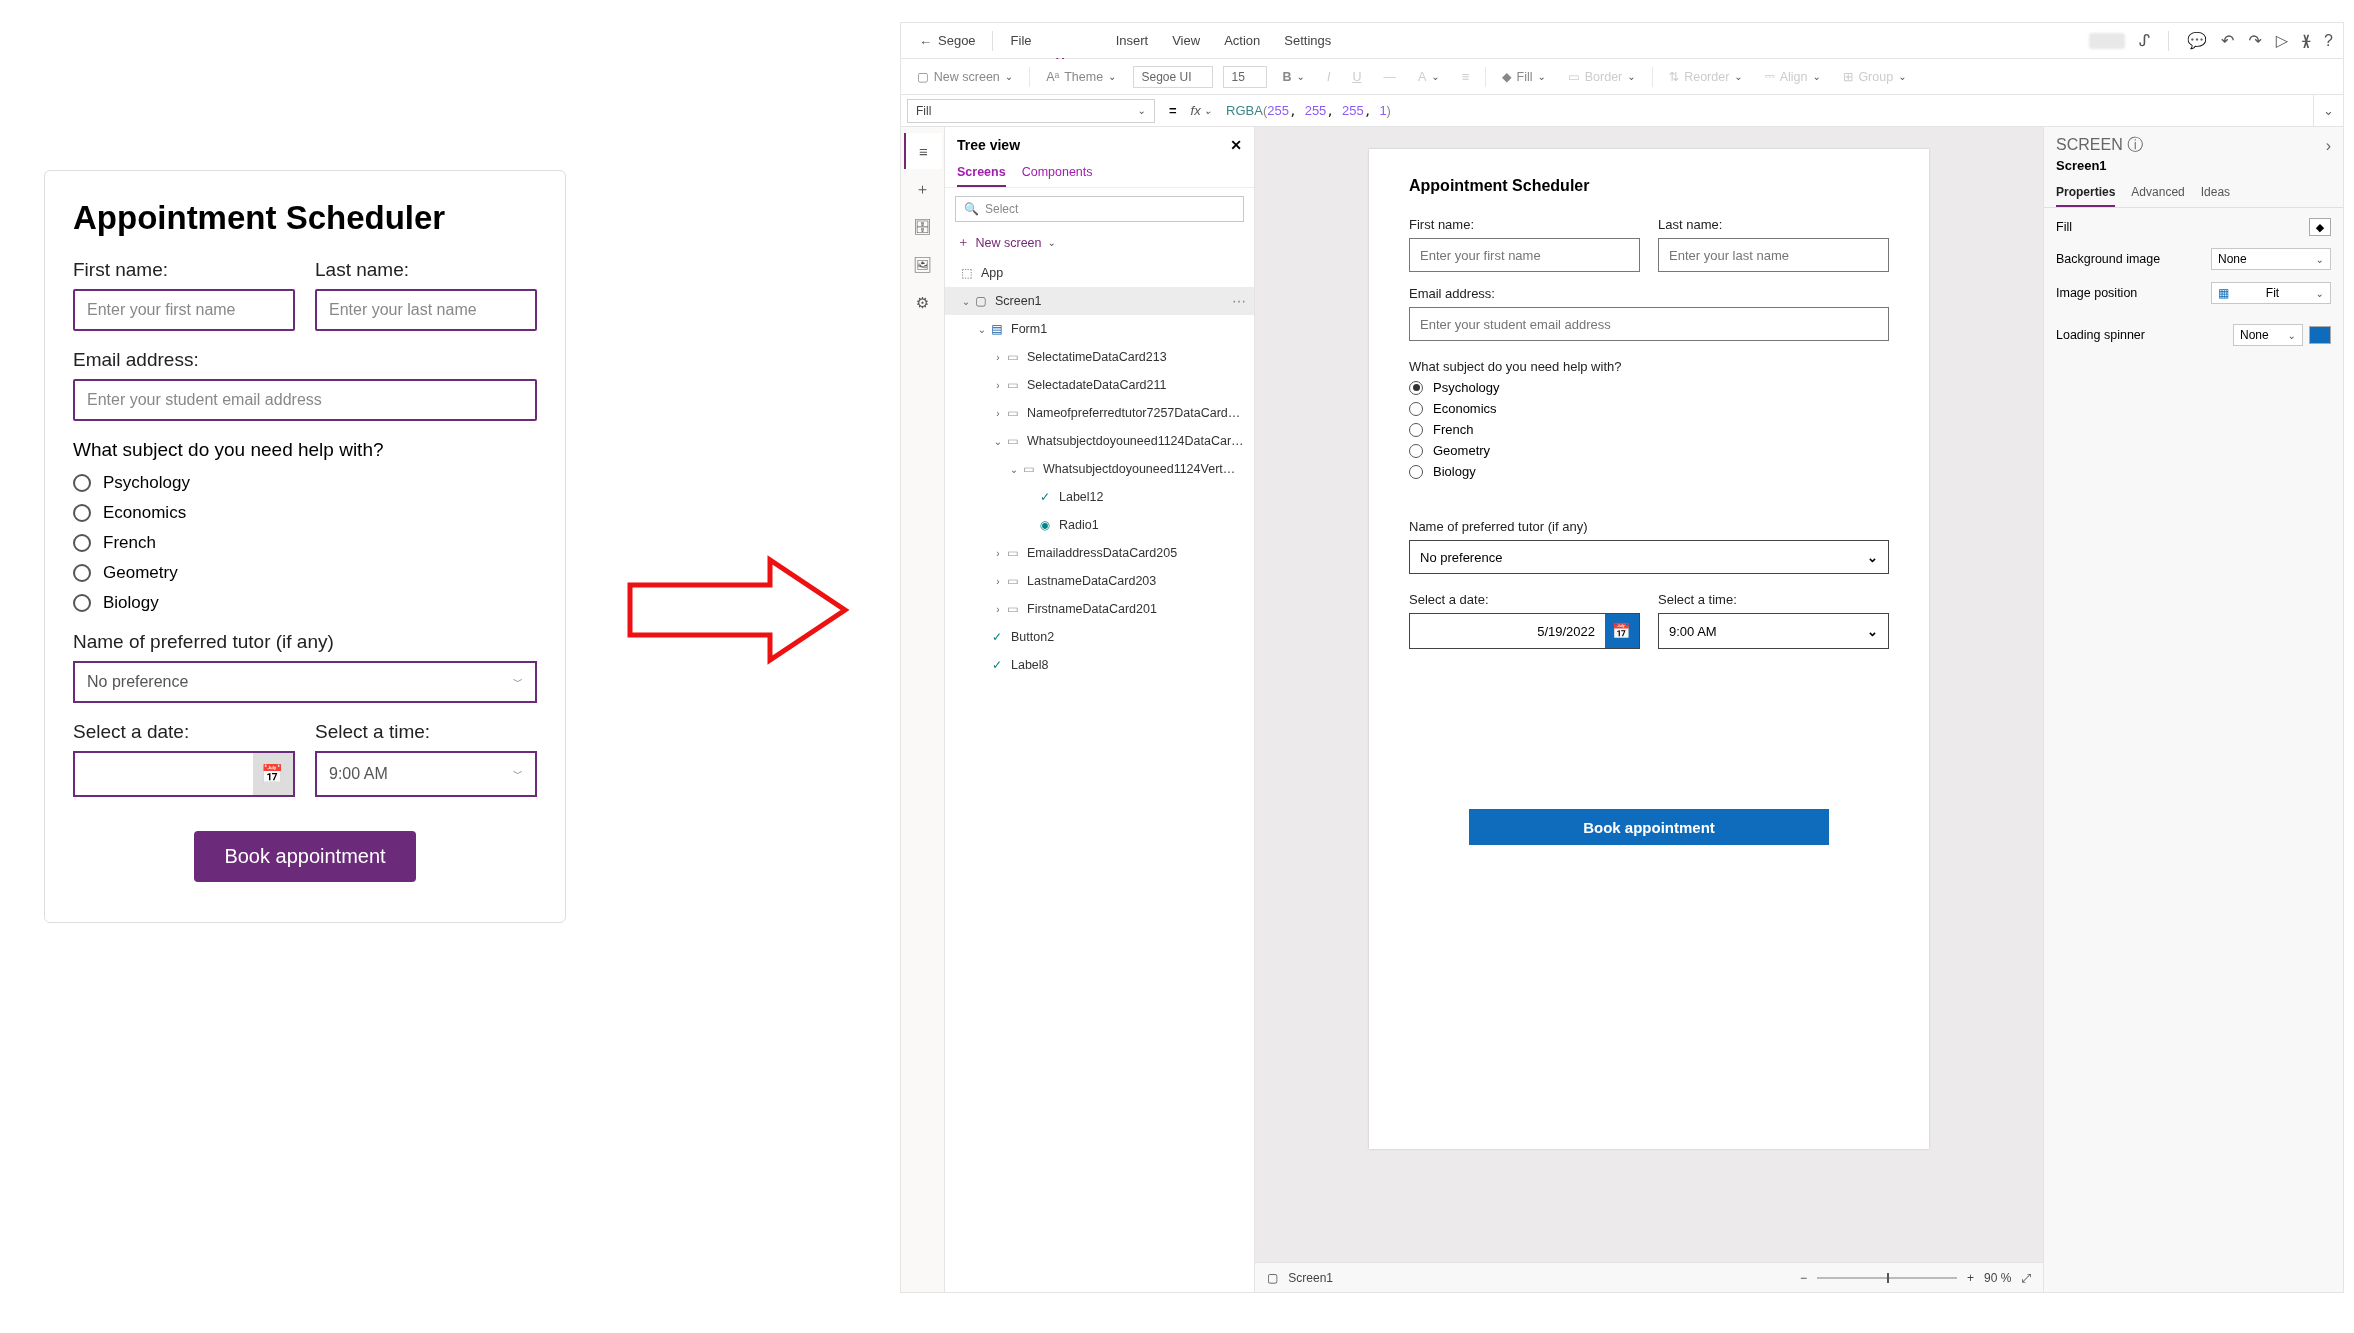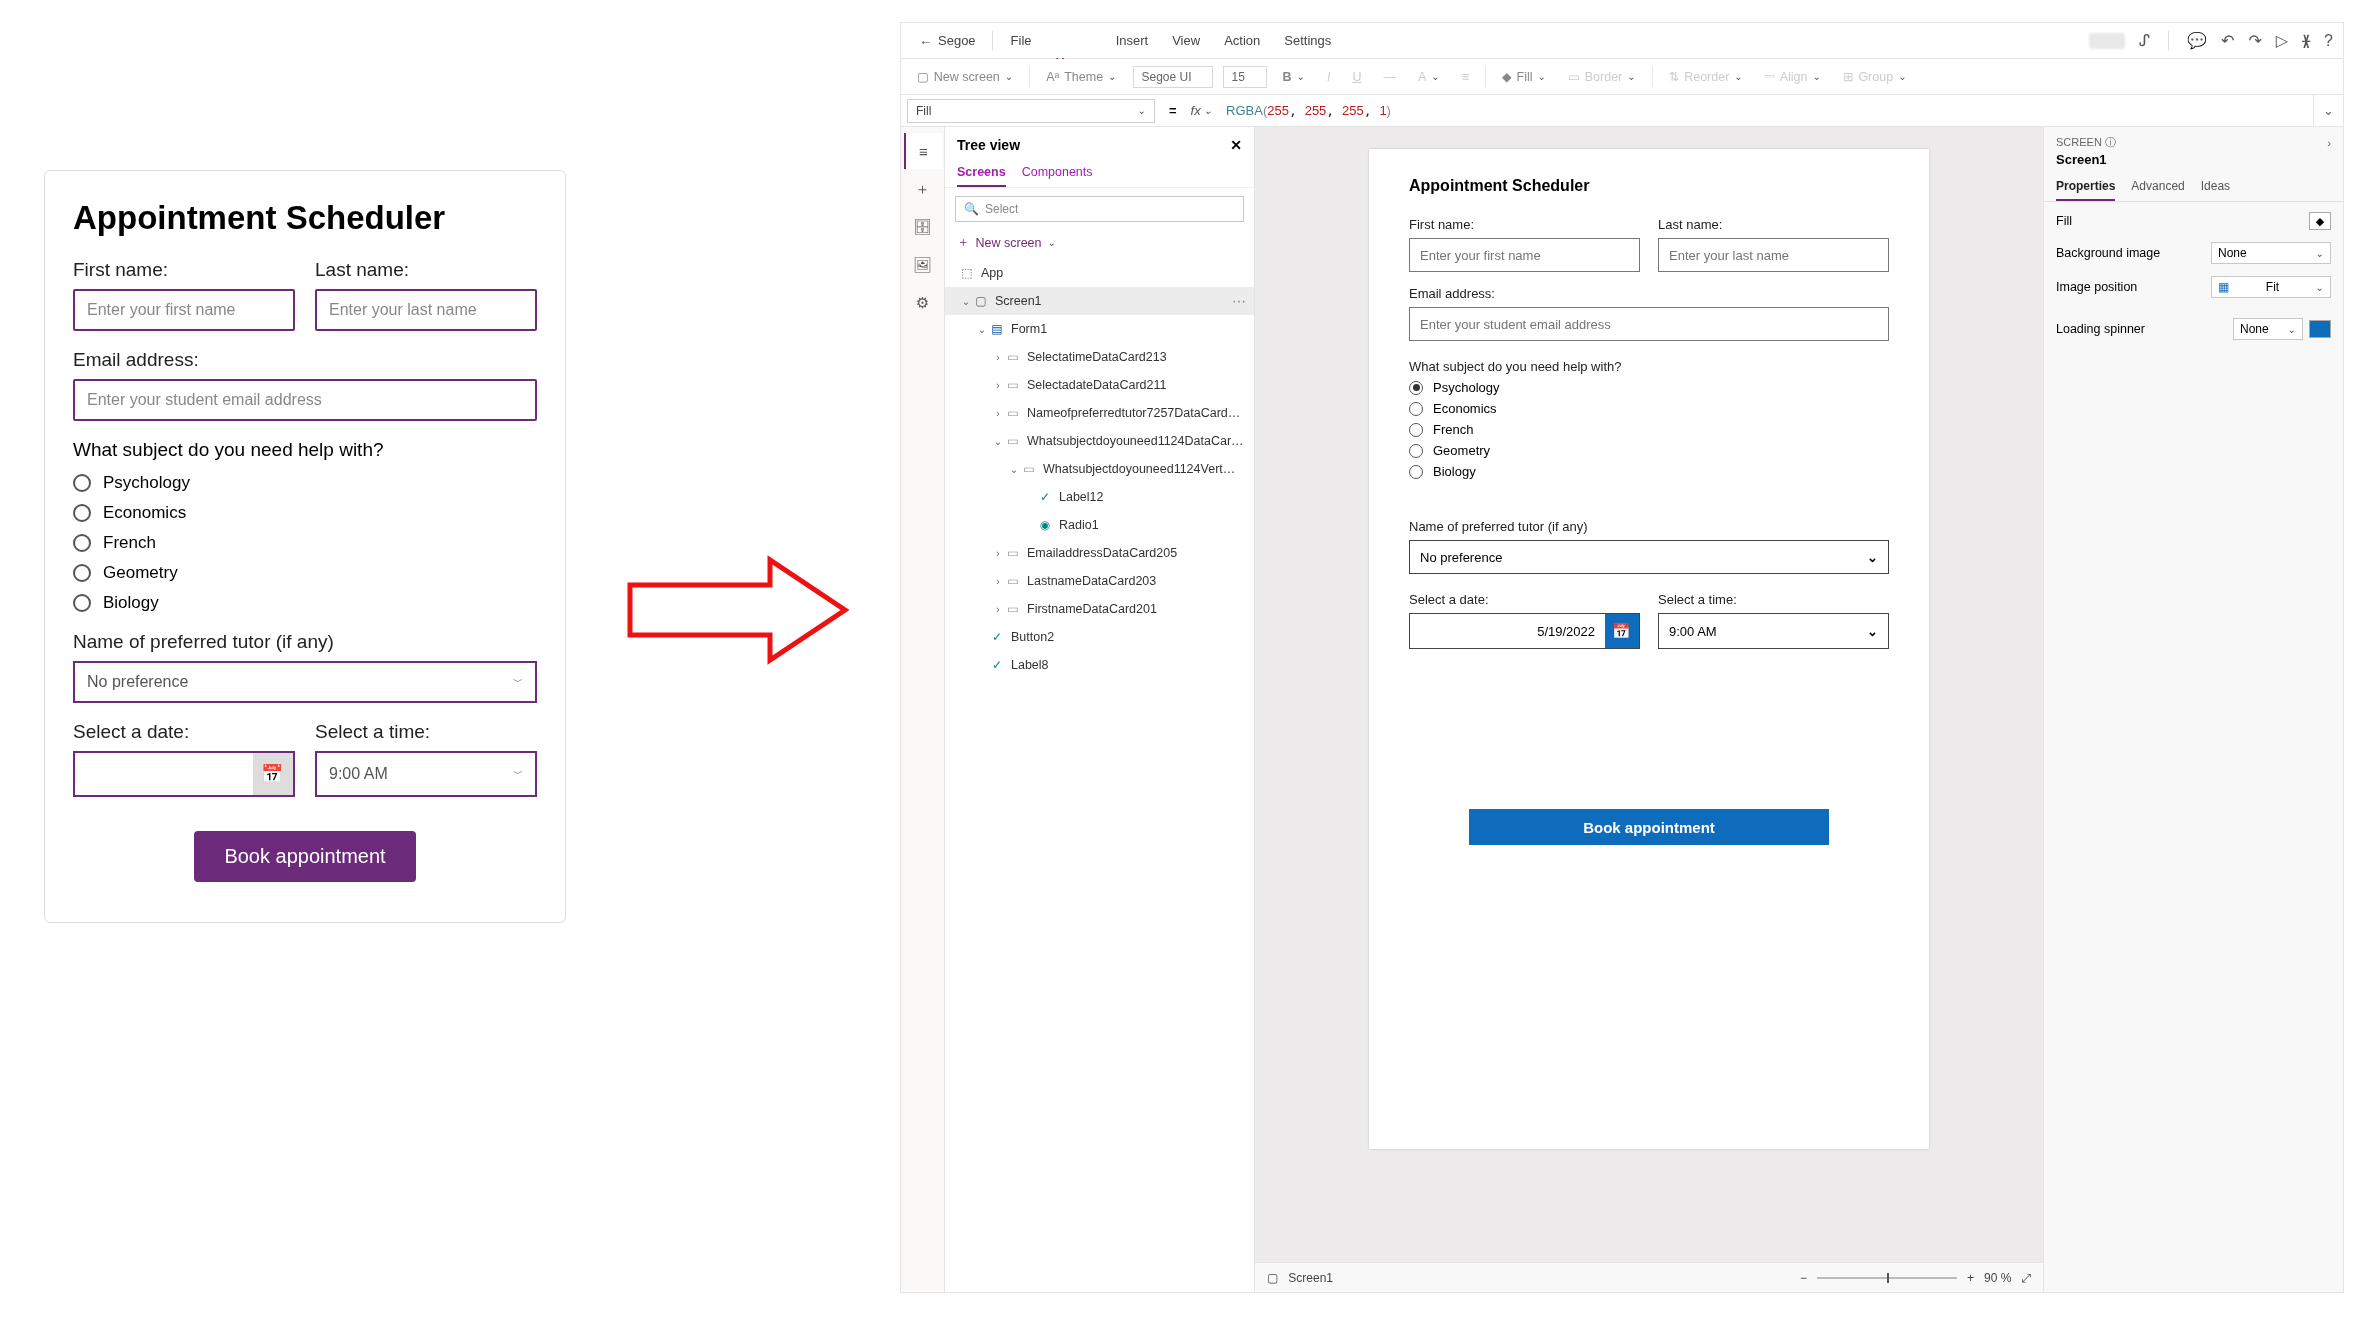--- a/index.html
+++ b/index.html
@@ -40,21 +40,21 @@
 .pa-toolbar { height: 36px; background:#fff; border-bottom:1px solid #e4e4e4; display:flex; align-items:center; padding: 0 10px; gap:10px; font-size:12.5px; color:#888; }
 .pa-toolbar .tb-item { display:flex; align-items:center; gap:5px; padding:4px 6px; }
 .pa-toolbar .tb-sep { width:1px; height:20px; background:#e8e8e8; }
 .pa-toolbar .tb-input { border:1px solid #d8d8d8; padding:3px 8px; font-size:12px; min-width:80px; color:#666; background:#fff; }
 
 .pa-formula { height: 32px; background:#fff; border-bottom:1px solid #e4e4e4; display:flex; align-items:center; font-size:13px; }
 .pa-formula .fx-prop { width: 248px; border:1px solid #d0d0d0; margin:3px 6px; height:24px; display:flex; align-items:center; padding:0 8px; font-size:12px; color:#444; justify-content:space-between; background:#fff;}
 .pa-formula .eq { padding: 0 8px; font-weight:bold; }
 .pa-formula .fx-lbl { font-style:italic; color:#555; padding:0 6px; display:flex; align-items:center; gap:3px;}
 .pa-formula .fx-val { flex:1; padding: 0 8px; font-family: Consolas, monospace; font-size:13px; color:#222; }
-.fx-val .fn{color:#3b8686;} .fx-val .num{color:#b91c1c;} .fx-val .paren{color:#888;}
+.fx-val .fn{color:#3b8686;} .fx-val .num{color:#8b5cf6;} .fx-val .paren{color:#888;}
 .pa-formula .fx-expand { width:30px; text-align:center; border-left:1px solid #e4e4e4; height:100%; display:flex; align-items:center; justify-content:center; color:#666; cursor:pointer;}
 
 .pa-body { flex:1; display:flex; overflow:hidden; }
 
 
 .pa-rail { width: 44px; background:#faf9f8; border-right:1px solid #e4e4e4; display:flex; flex-direction:column; align-items:center; padding-top:6px; gap:2px; }
 .pa-rail .rail-btn { width:38px; height:36px; display:flex; align-items:center; justify-content:center; font-size:15px; color:#555; cursor:pointer; }
 .pa-rail .rail-btn.active { background:#fff; border-left:2px solid #742774; }
 
 
@@ -95,21 +95,21 @@
 .c-book-btn { background:#0f6cbd; color:#fff; font-size:15px; font-weight:600; height:36px; width:360px; margin: 160px auto 0 auto; display:flex; align-items:center; justify-content:center; cursor:pointer; border:none;}
 
 
 .pa-canvas-foot { position:absolute; bottom:0; left:0; right:0; height:30px; background:#f8f8f8; border-top:1px solid #e4e4e4; display:flex; align-items:center; padding:0 12px; font-size:12px; color:#444; gap:10px;}
 .pa-canvas-foot .zoom { margin-left:auto; display:flex; align-items:center; gap:10px;}
 .zoom-track{width:140px; height:2px; background:#bbb; position:relative;}
 .zoom-track::after{content:""; position:absolute; left:50%; top:-4px; width:2px; height:10px; background:#555;}
 
 
 .pa-props { width: 300px; background:#f8f8f8; border-left:1px solid #e4e4e4; display:flex; flex-direction:column; font-size:12.5px; }
-.pa-props-head { padding:8px 12px 2px 12px; color:#666; font-size:11px; display:flex; align-items:center; justify-content:space-between;}
+.pa-props-head { padding:8px 12px 2px 12px; color:#666; font-size:16px; display:flex; align-items:center; justify-content:space-between;}
 .pa-props-title { padding:0 12px 6px 12px; font-size:13px; font-weight:600;}
 .pa-props-tabs { display:flex; gap:16px; padding:0 12px; border-bottom:1px solid #e0e0e0; font-size:12px;}
 .pa-props-tabs .pt{ padding:6px 0; cursor:pointer; color:#555;}
 .pa-props-tabs .pt.active{ border-bottom:2px solid #742774; color:#222; font-weight:600;}
 .pa-prop-list { padding:10px 12px; display:flex; flex-direction:column; gap:12px;}
 .pa-prop-row { display:flex; align-items:center; justify-content:space-between; }
 .pa-prop-row .pval { display:flex; align-items:center; gap:6px;}
 .pa-prop-row select, .pa-prop-row .dd { border:1px solid #c8c8c8; background:#fff; font-size:12px; padding:2px 6px; min-width:120px; height:22px; display:flex; align-items:center; justify-content:space-between;}
 .swatch { width:22px; height:18px; border:1px solid #aaa; }
 .swatch.blue{background:#0f6cbd;}

